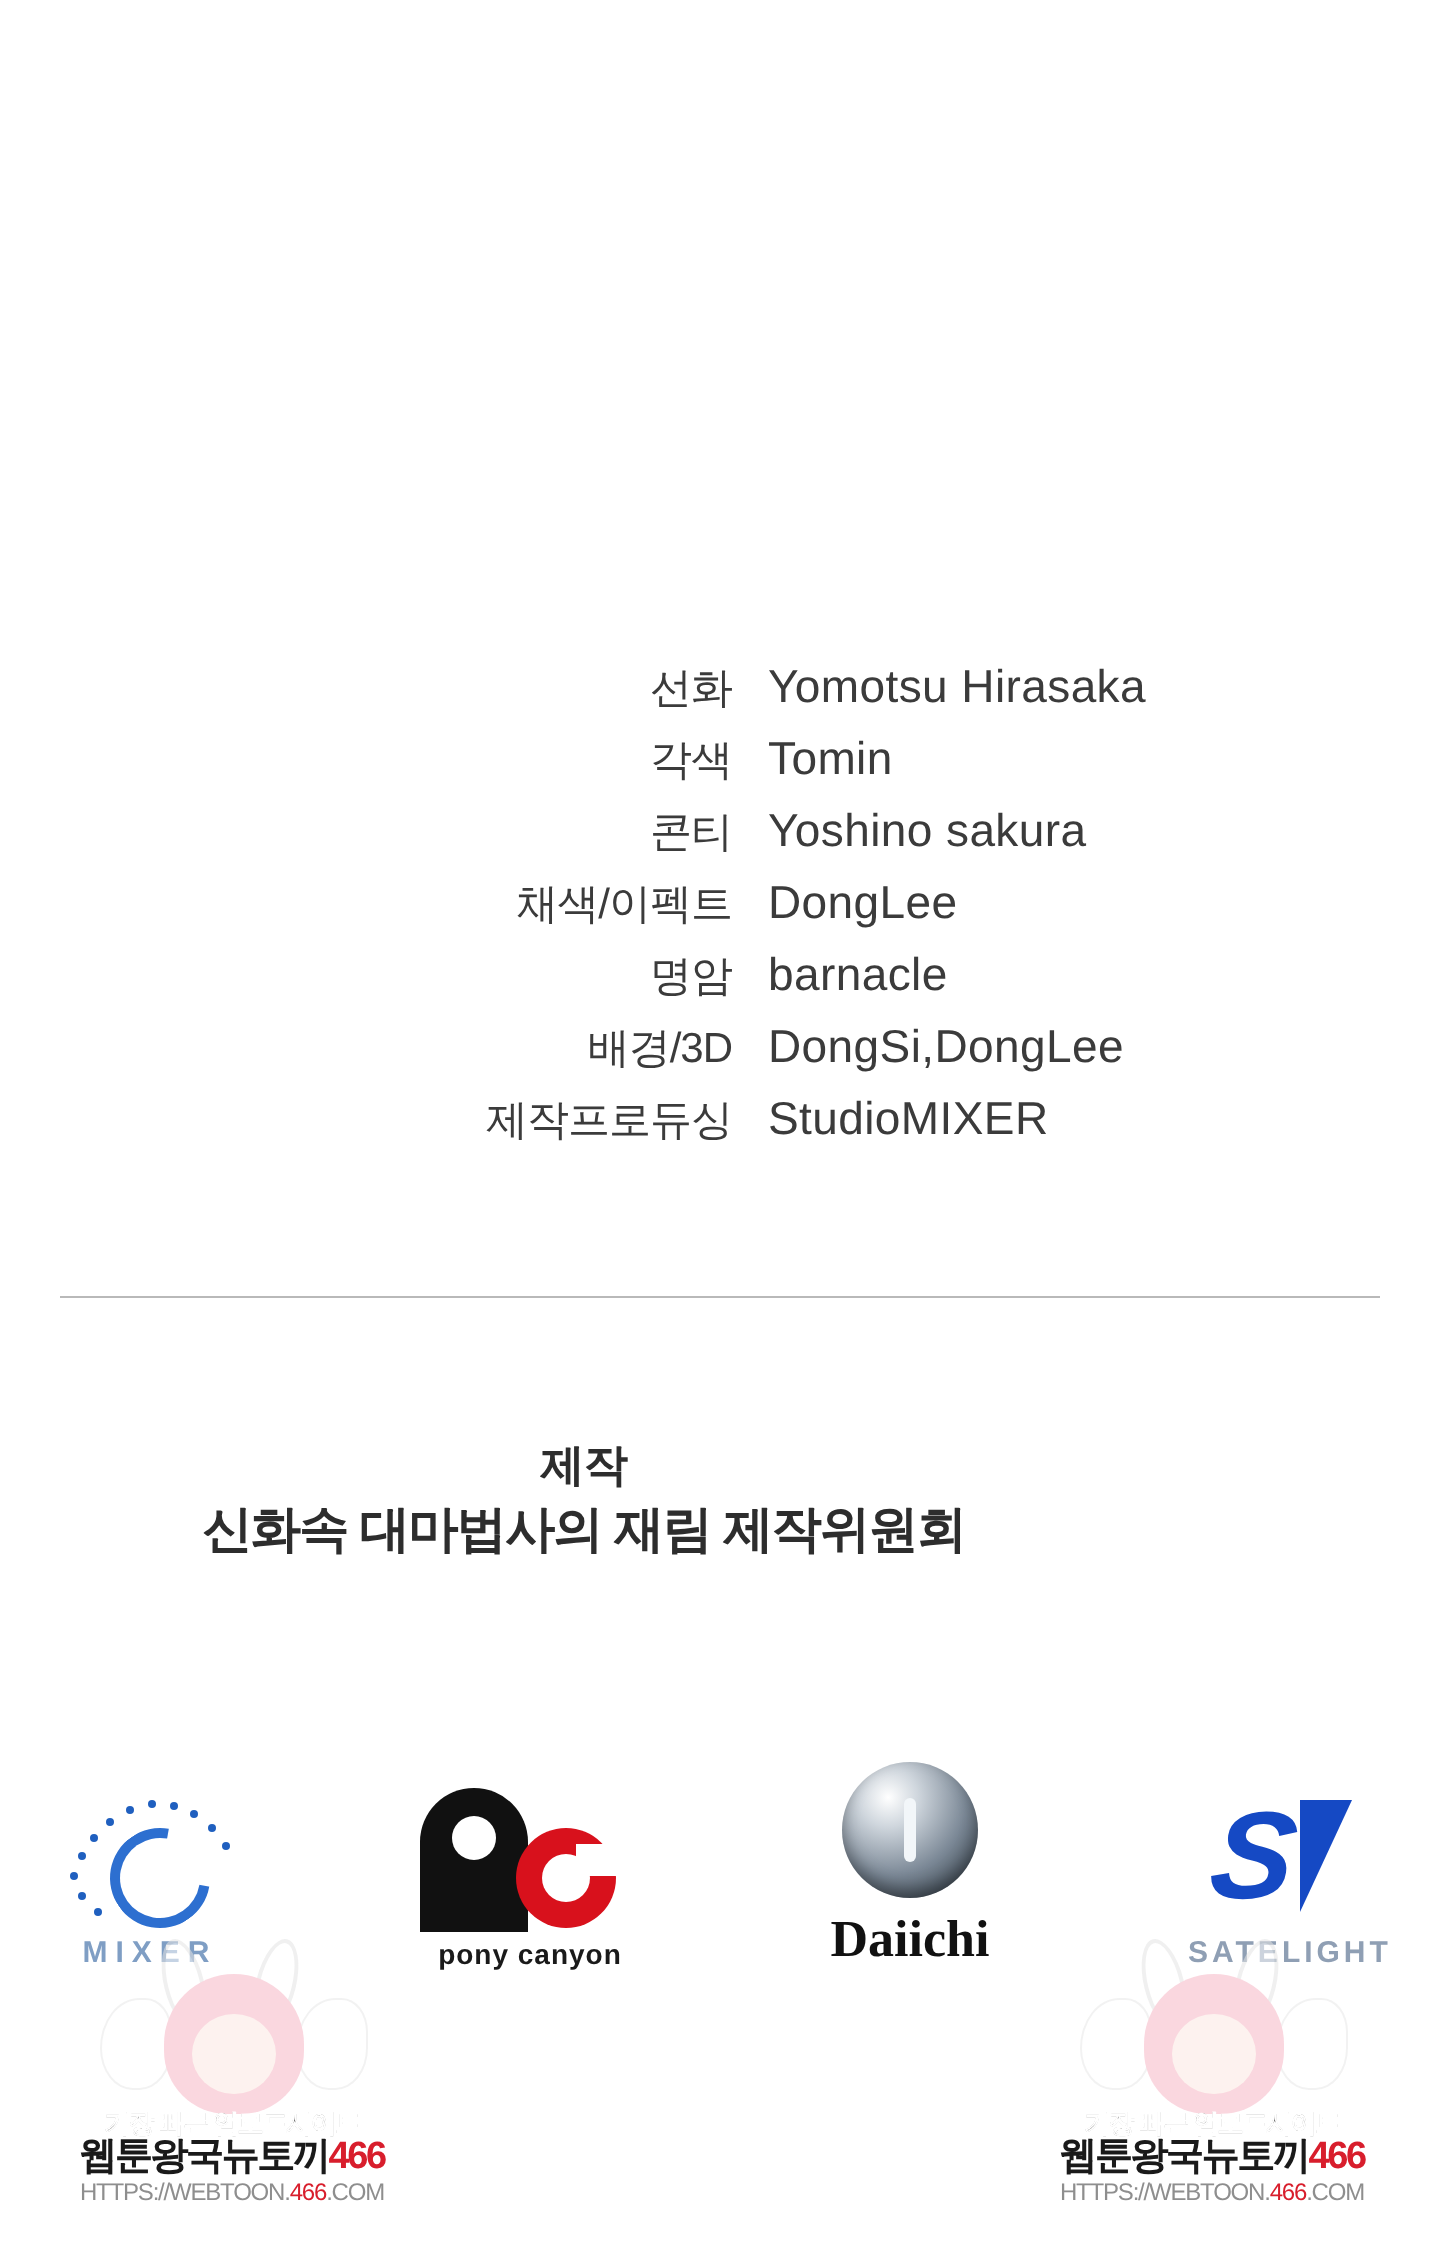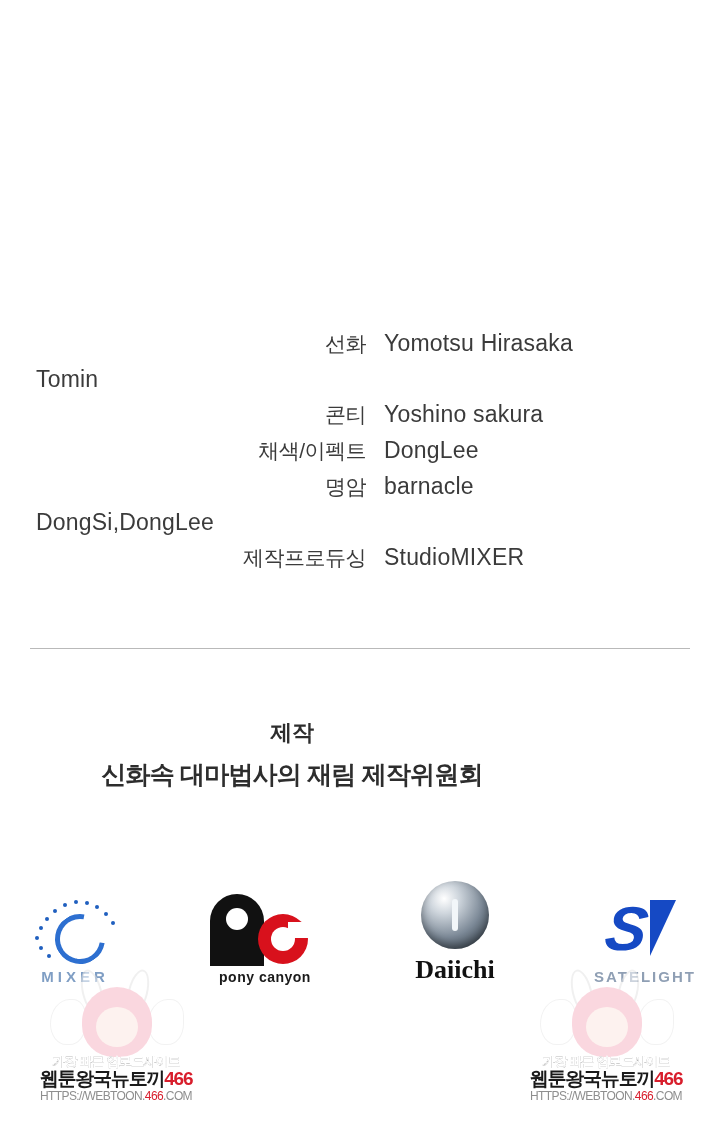--- a/index.html
+++ b/index.html
@@ -61,21 +61,20 @@
     width: 584px;
     text-align: center;
   }
   .production-label {
     font-size: 22px;
     font-weight: bold;
     color: #2d2d2d;
     letter-spacing: -0.3px;
   }
   .production-committee {
-    margin-top: 10px;
     font-size: 25px;
     font-weight: bold;
     color: #2d2d2d;
     letter-spacing: -0.8px;
   }
 
   
   .logos {
     position: absolute;
     left: 0;
@@ -349,35 +348,37 @@
 </style>
 </head>
 <body>
 
 <div class="credits">
   <div class="credit-row">
     <div class="credit-role">선화</div>
     <div class="credit-name">Yomotsu Hirasaka</div>
   </div>
   <div class="credit-row">
+    <div class="credit-role">각색</div>
     <div class="credit-name">Tomin</div>
   </div>
   <div class="credit-row">
     <div class="credit-role">콘티</div>
     <div class="credit-name">Yoshino sakura</div>
   </div>
   <div class="credit-row">
     <div class="credit-role">채색/이펙트</div>
     <div class="credit-name">DongLee</div>
   </div>
   <div class="credit-row">
     <div class="credit-role">명암</div>
     <div class="credit-name">barnacle</div>
   </div>
   <div class="credit-row">
+    <div class="credit-role">배경/3D</div>
     <div class="credit-name">DongSi,DongLee</div>
   </div>
   <div class="credit-row">
     <div class="credit-role">제작프로듀싱</div>
     <div class="credit-name">StudioMIXER</div>
   </div>
 </div>
 
 <div class="divider"></div>
 

